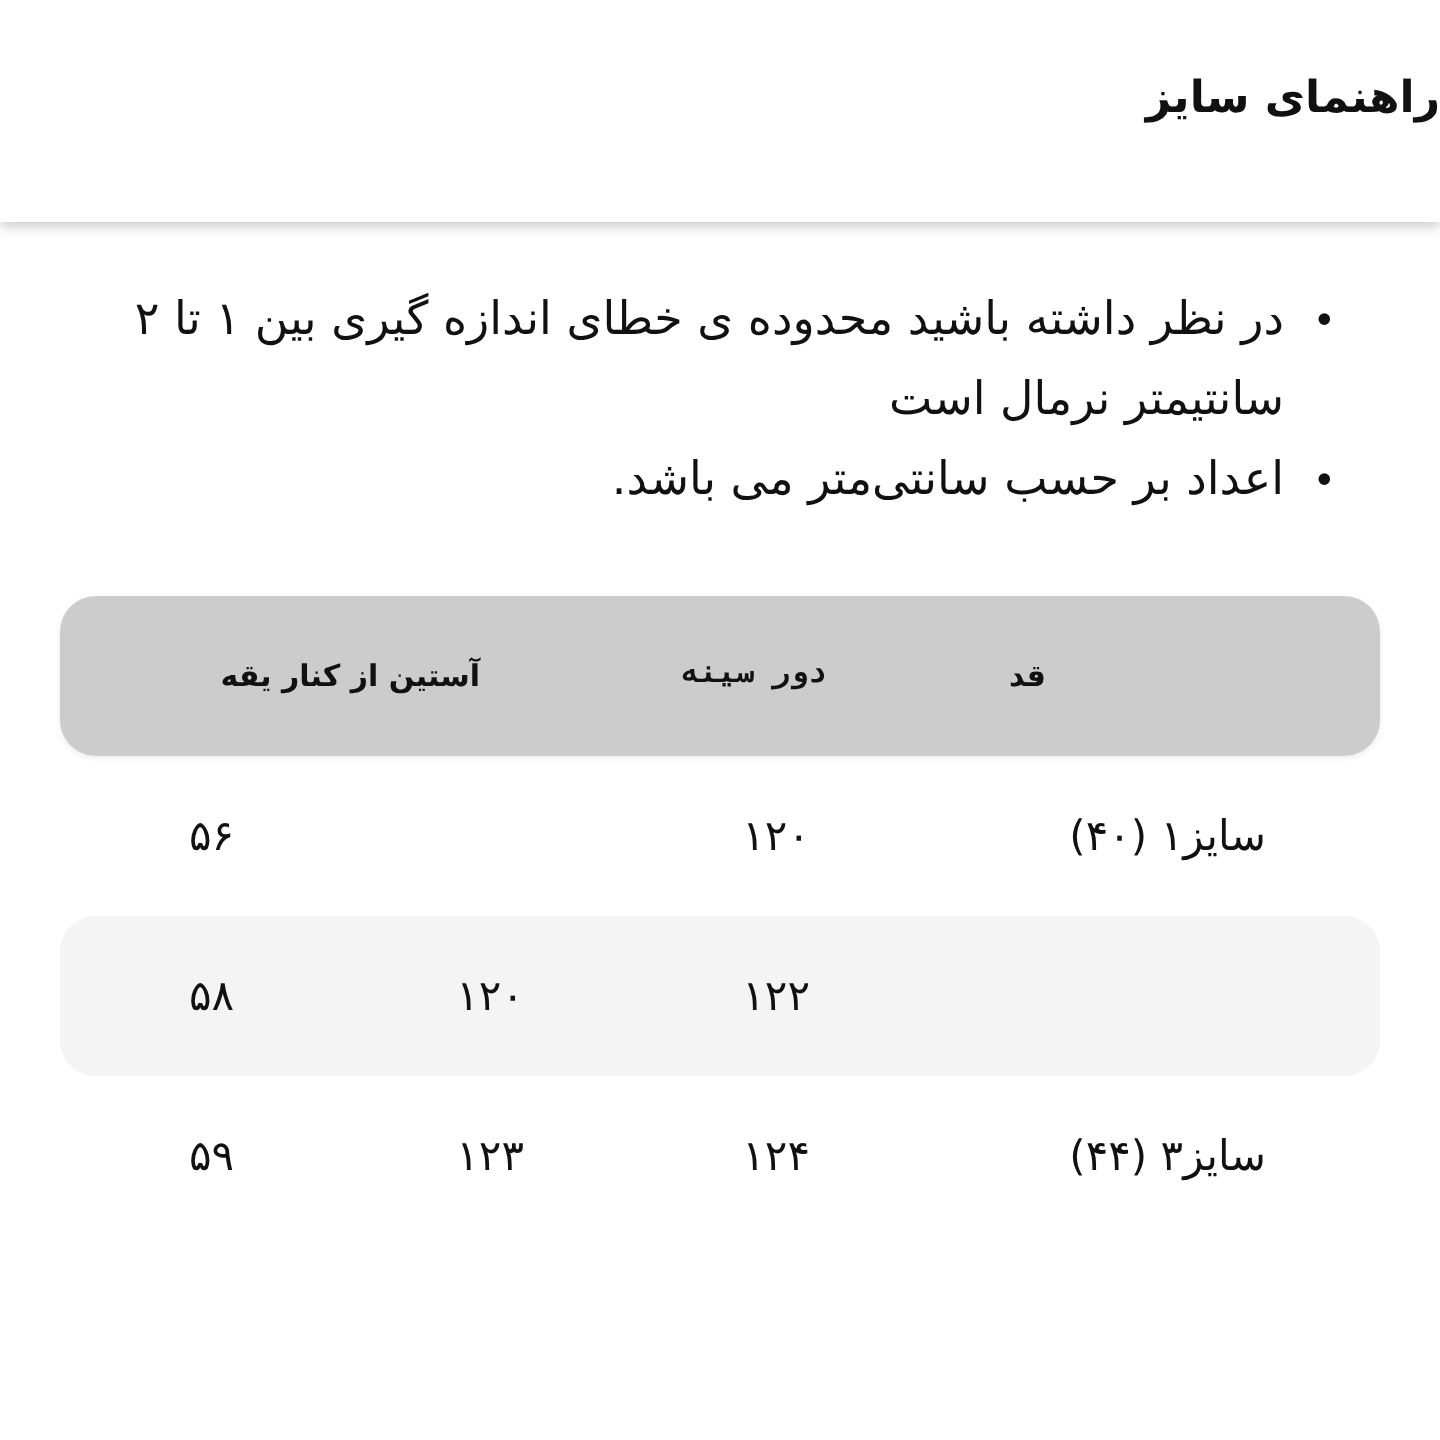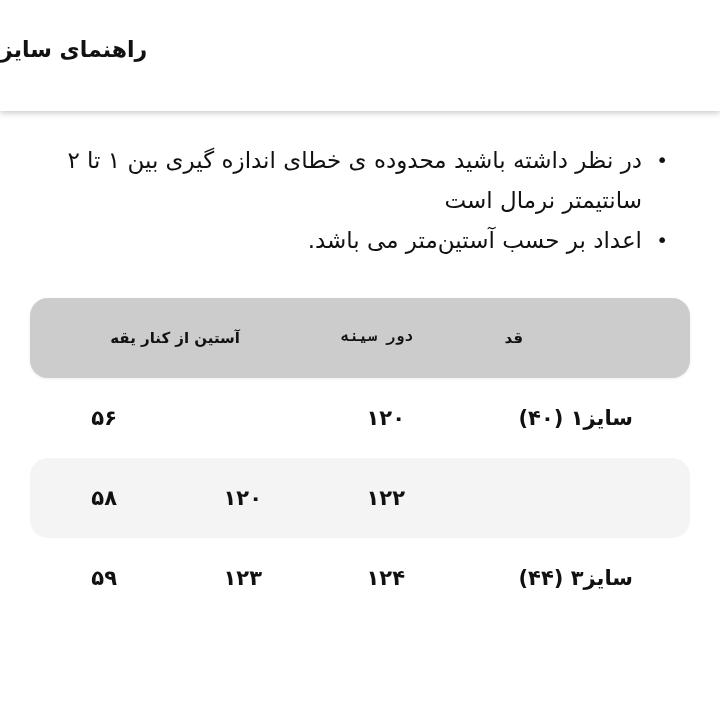--- a/index.html
+++ b/index.html
@@ -22,21 +22,21 @@
       height: 111px;
       background: #ffffff;
       box-shadow: 0 2px 6px rgba(0,0,0,0.22);
       z-index: 2;
     }
     .app-header .title {
       position: absolute;
       top: 33px;
       left: 0;
       width: 720px;
-      text-align: left;
+      text-align: right;
       font-size: 22px;
       font-weight: bold;
       line-height: 34px;
       color: #111;
     }
     .notes {
       position: absolute;
       top: 140px;
       right: 48px;
       width: 630px;
@@ -89,21 +89,21 @@
     }
     .trow.striped {
       background: #f4f4f4;
     }
     .td {
       position: absolute;
       top: 0;
       height: 80px;
       line-height: 80px;
       font-size: 21px;
-      font-weight: bold;
+      font-weight: normal;
       white-space: nowrap;
     }
     
     .th.c0 { right: 42px; }   
     .th.c1 { right: 167px; }  
     .th.c2 { right: 277px; font-family: Liberation Mono, monospace; }  
     .th.c3 { right: 450px; }  
 
     
     .td.c0 { right: 57px; }   
@@ -118,21 +118,21 @@
   <div class="title">راهنمای سایز</div>
 </header>
 
 <ul class="notes">
   <li>
     <span class="bullet">•</span>
     <span>در نظر داشته باشید محدوده ی خطای اندازه گیری بین ۱ تا ۲ سانتیمتر نرمال است</span>
   </li>
   <li>
     <span class="bullet">•</span>
-    <span>اعداد بر حسب آستین‌متر می باشد.</span>
+    <span>اعداد بر حسب سانتی‌متر می باشد.</span>
   </li>
 </ul>
 
 <div class="table">
   <div class="thead">
     <span class="th c1">قد</span>
     <span class="th c2">دور سینه</span>
     <span class="th c3">آستین از کنار یقه</span>
   </div>
 

